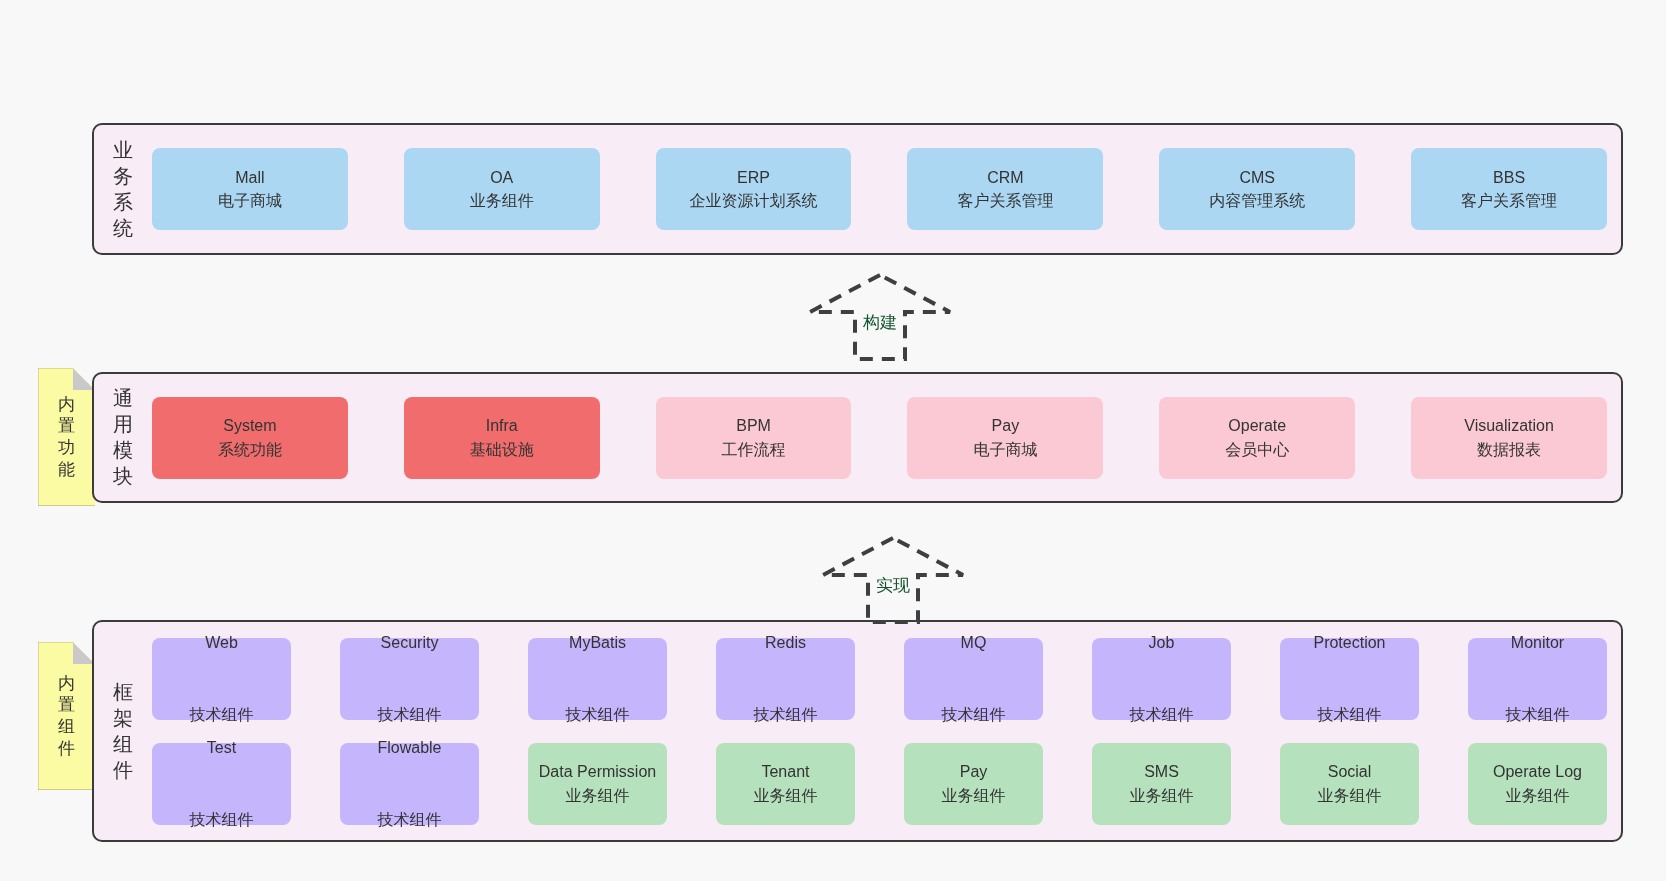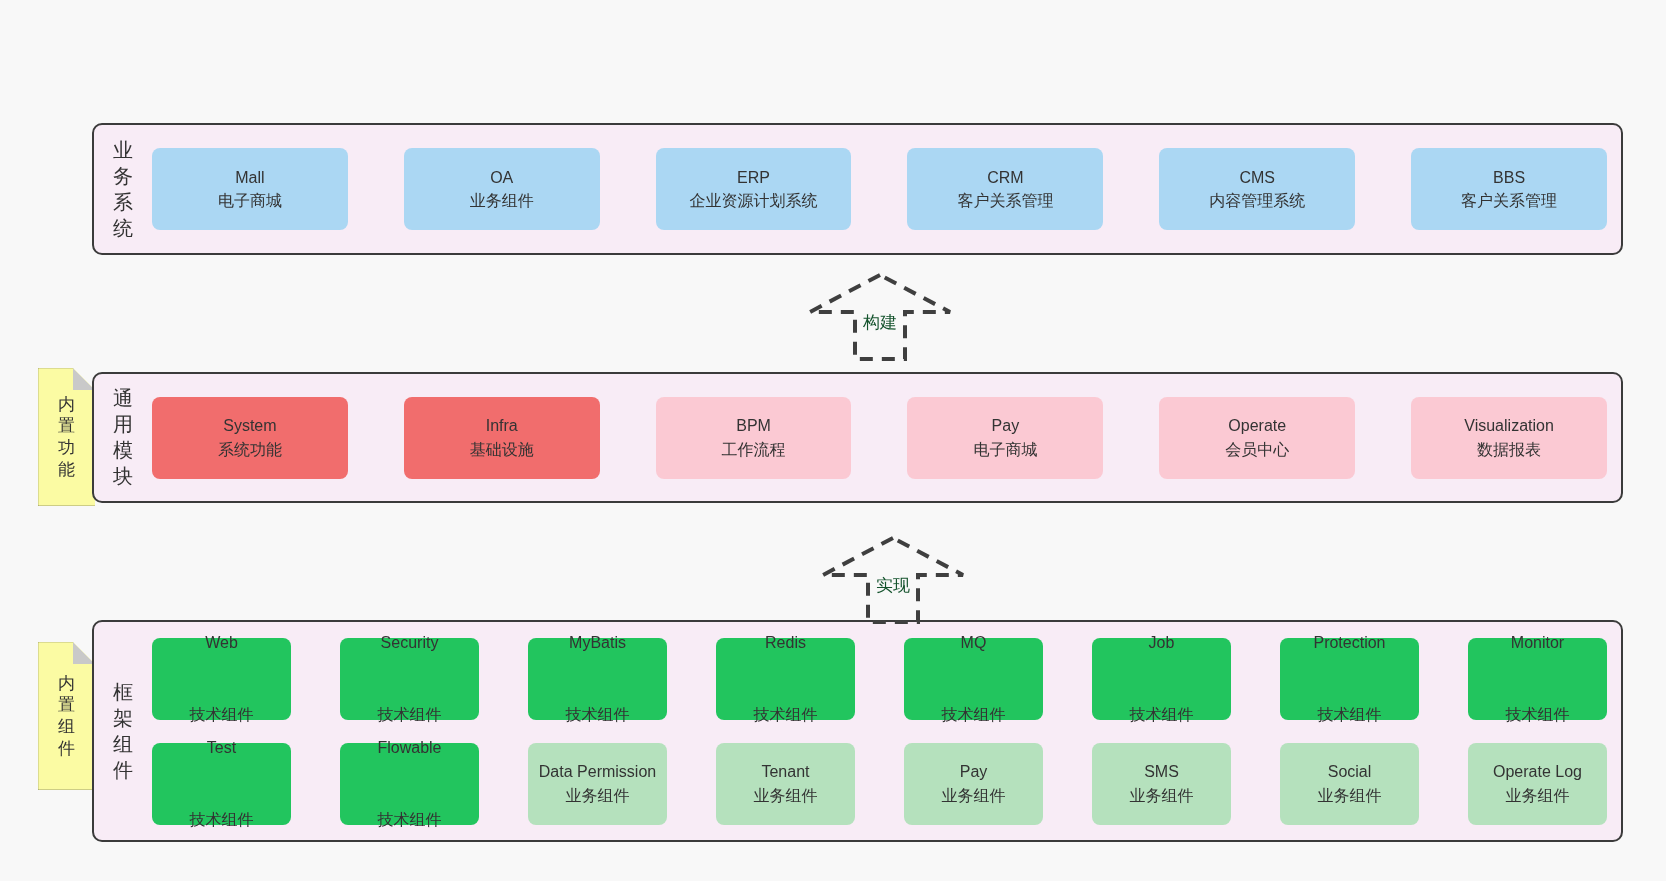--- a/index.html
+++ b/index.html
@@ -48,21 +48,21 @@
 
   .box{
     flex:1;height:82px;border-radius:8px;
     display:flex;flex-direction:column;align-items:center;justify-content:center;
     text-align:right;font-size:16px;line-height:1.45;color:#333;
     padding:2px 6px;box-sizing:border-box;
   }
   .box.blue{background:#abd7f3;}
   .box.red{background:#f16d6d;}
   .box.pink{background:#fbc9d3;}
-  .box.green{background:#22c55e;gap:48px;}
+  .box.green{background:#c4b5fd;gap:48px;}
   .box.green-light{background:#b5e1bd;}
 
   
   .sticky{
     position:absolute;left:38px;width:57px;
     background:#fbfba3;
     z-index:0;
     clip-path:polygon(0 0,calc(100% - 22px) 0,100% 22px,100% 100%,0 100%);
     box-shadow:inset 0 -1px 0 rgba(0,0,0,.18),inset 1px 0 0 rgba(0,0,0,.12),inset 0 1px 0 rgba(0,0,0,.12);
   }

